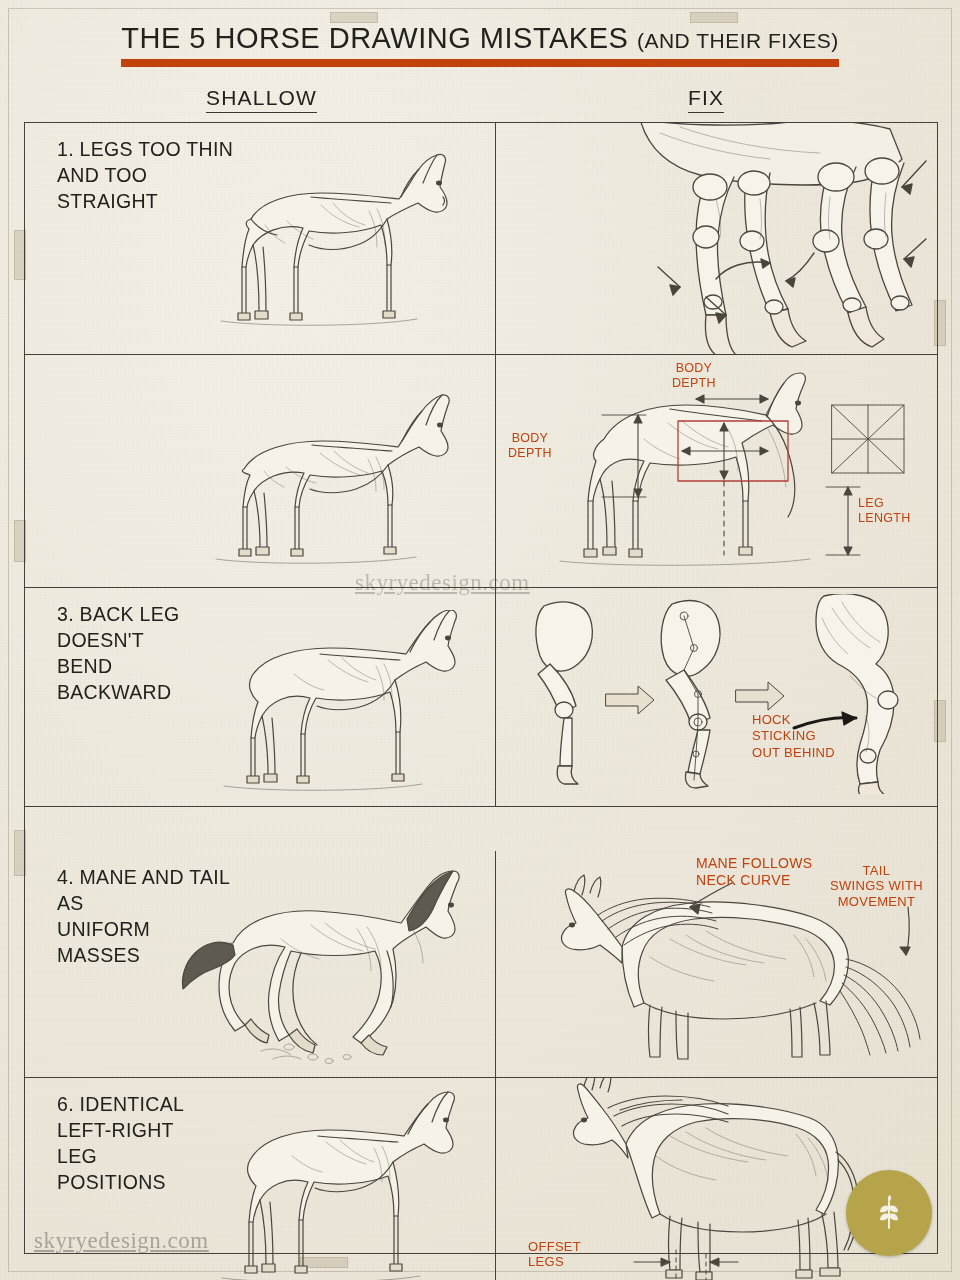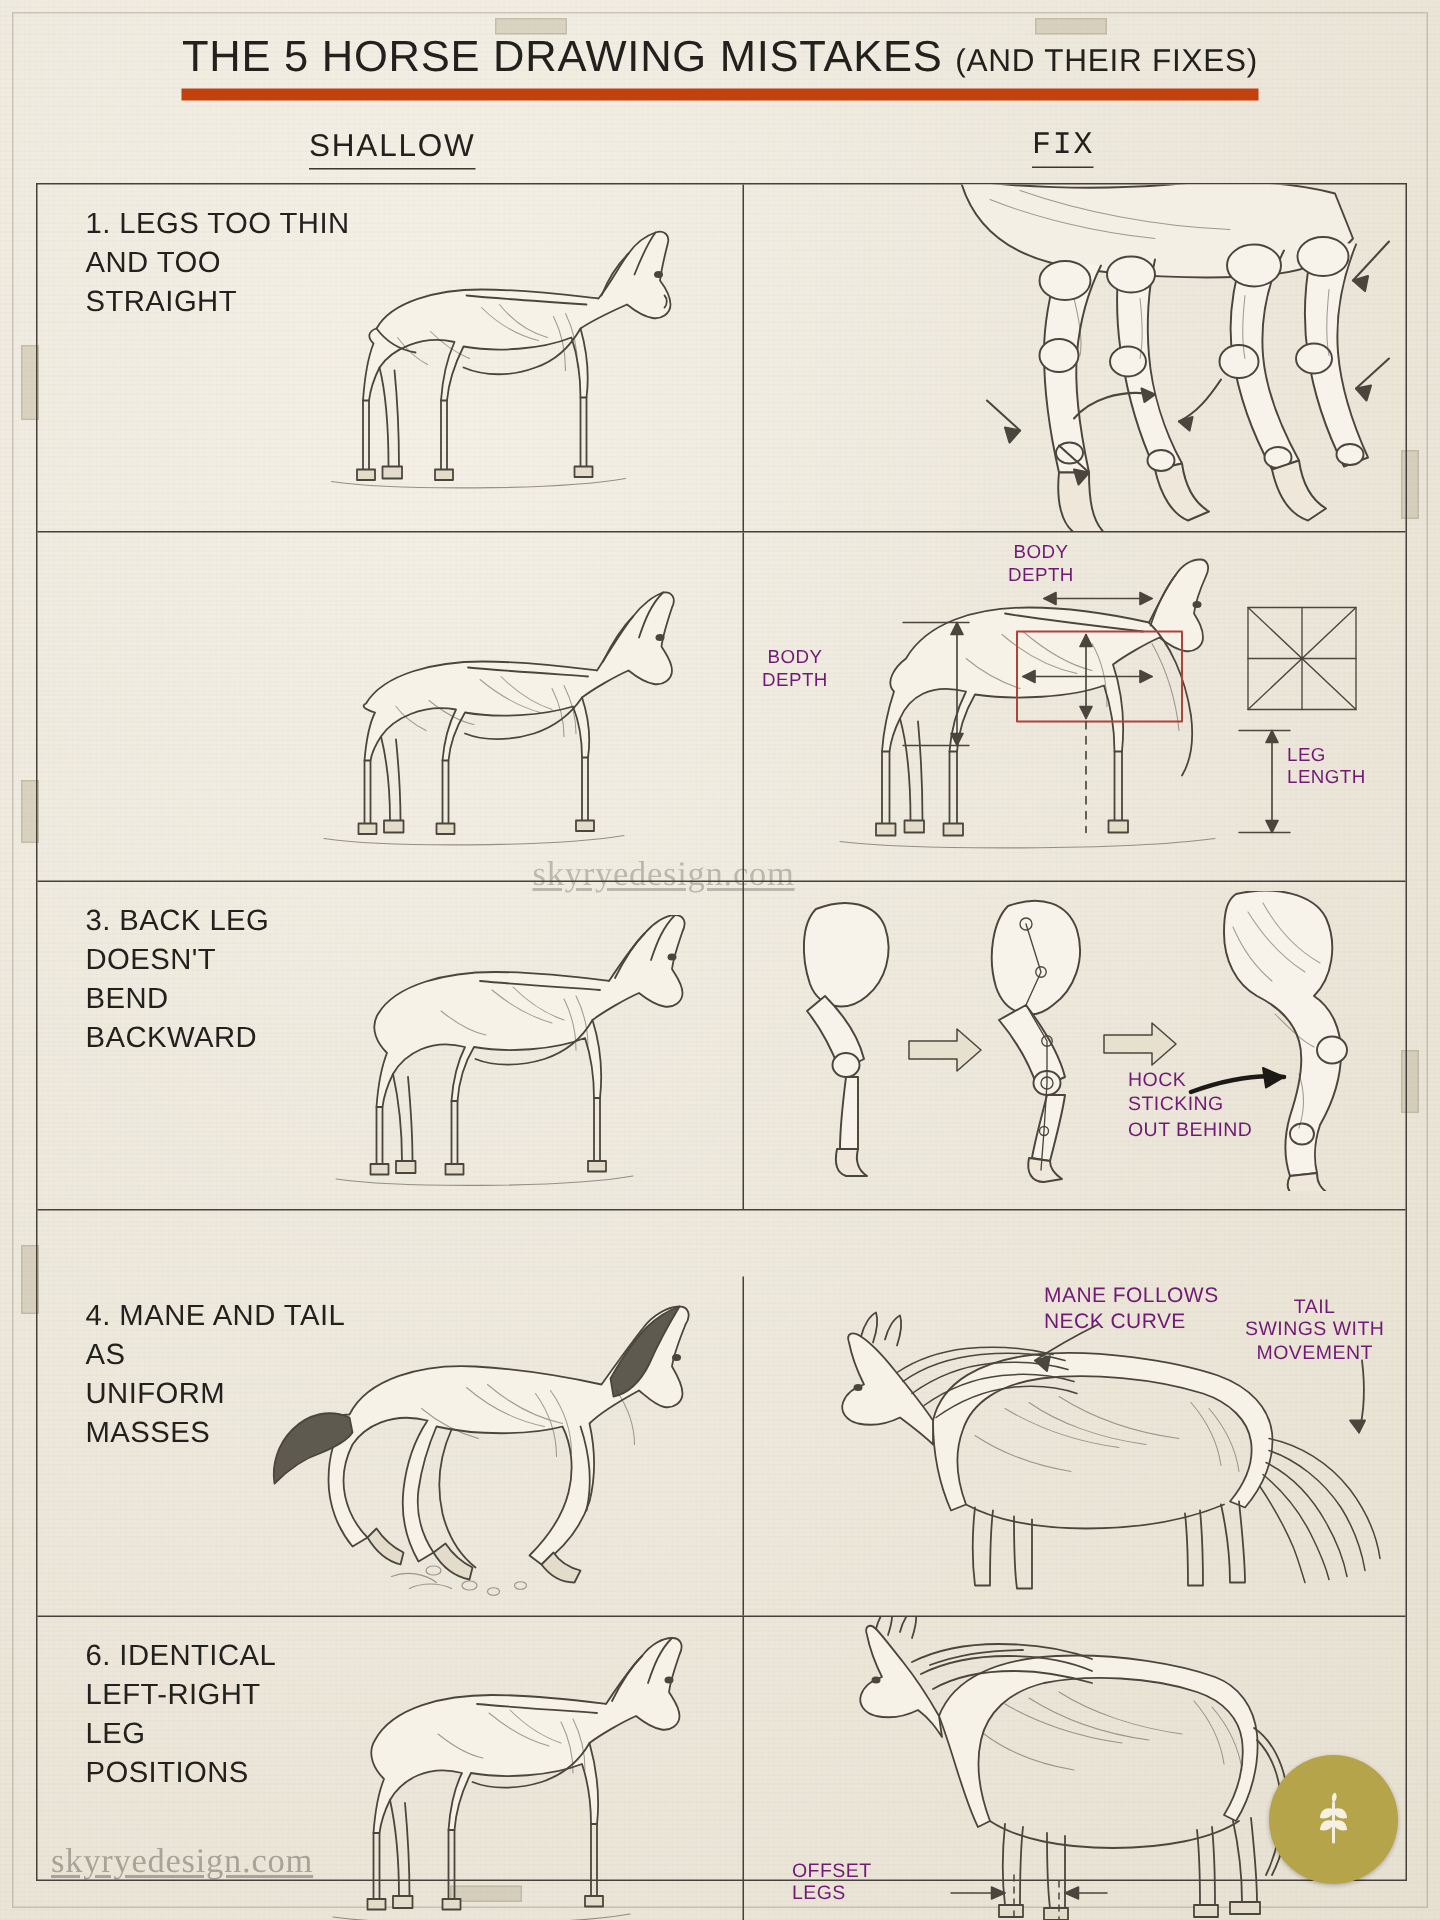--- a/index.html
+++ b/index.html
@@ -77,21 +77,21 @@
     height: 30px;
   }
   .colhead {
     position: absolute;
     font-size: 21px;
     letter-spacing: 1.2px;
     border-bottom: 1.5px solid #3a372f;
     padding-bottom: 2px;
   }
   .colhead.mistake { left: 182px; }
-  .colhead.fix { left: 664px; font-family: Liberation Mono, monospace; }
+  .colhead.fix { left: 664px; }
 
   
   .grid {
     position: absolute;
     left: 24px;
     top: 122px;
     width: 912px;
     height: 1130px;
     border: 1.5px solid #45413a;
   }
@@ -137,21 +137,21 @@
     position: absolute;
     pointer-events: none;
   }
 
   .anno {
     position: absolute;
     font-size: 12.5px;
     line-height: 1.18;
     letter-spacing: 0.3px;
     white-space: pre-line;
-    color: #701a75;
+    color: #c2410c;
   }
 
   
   .watermark {
     position: absolute;
     color: rgba(70,66,58,0.30);
     font-size: 23px;
     letter-spacing: 0.5px;
     font-family: "Liberation Serif", serif;
     text-decoration: underline;

